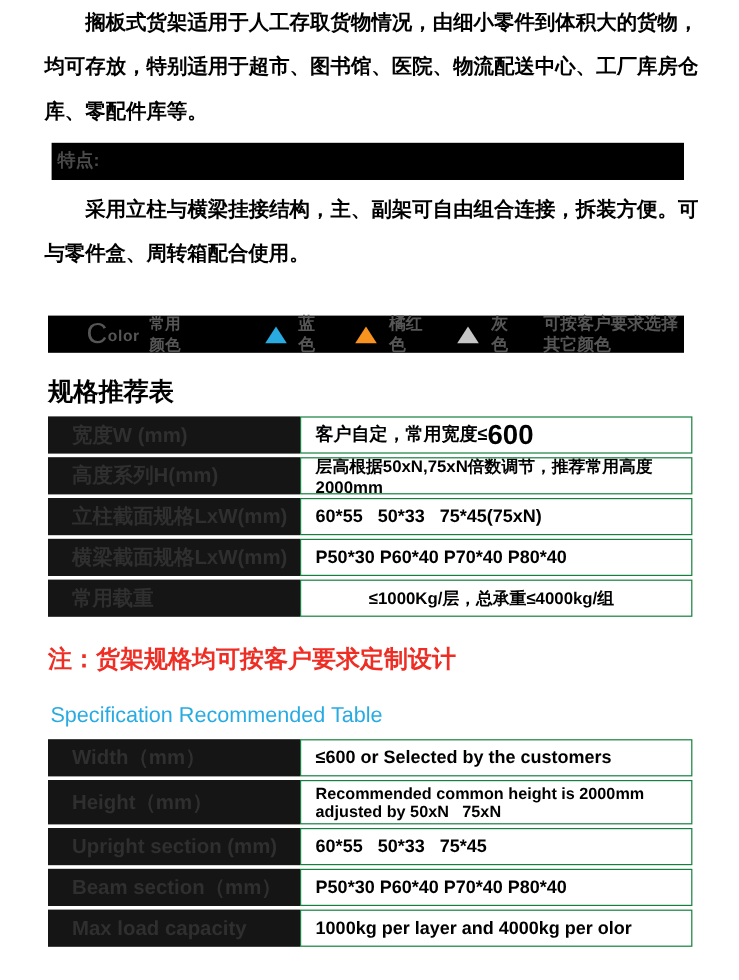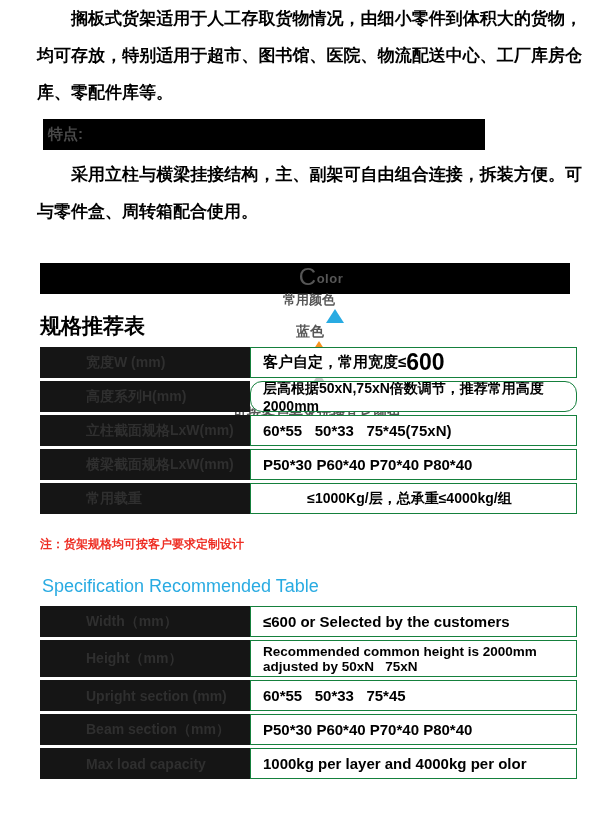--- a/index.html
+++ b/index.html
@@ -20,39 +20,38 @@
     font-weight:bold;
     text-indent:2em;
     text-align:justify;
     color:#000;
   }
   .para.first { }
   .para.second { margin-top:6px; }
   
   .feature-bar {
     margin:8px 0 0 43px;
-    width:442px; height:31px;
+    width:527px; height:31px;
     background:#000000;
     color:#4a4a4a;
     font-size:15px;
     font-weight:bold;
     line-height:29px;
     padding-left:5px;
   }
   
   .color-bar {
     margin:33px 0 0 40px;
     width:530px; height:31px;
     background:#000000;
     display:flex;
     align-items:center;
     color:#565656;
     font-size:13px;
     font-weight:bold;
-    flex-direction:column;
   }
   .color-word { margin-left:32px; font-size:13px; letter-spacing:0.5px; }
   .color-word .big-c { font-size:24px; font-weight:normal; vertical-align:-2px; }
   .color-cn { margin-left:8px; }
   .tri {
     width:0; height:0;
     border-left:9px solid transparent;
     border-right:9px solid transparent;
     border-bottom:14px solid #ccc;
     margin-left:28px;
@@ -76,54 +75,54 @@
     color:#29abe2;
   }
   
   .spec-table { margin-left:40px; width:537px; }
   .trow { display:flex; margin-bottom:3px; height:31px; }
   .trow.tall { height:37px; }
   .tlabel {
     width:210px;
     background:#151515;
     color:#2f2f2f;
-    font-size:14px;
+    font-size:17px;
     font-weight:bold;
     display:flex;
     align-items:center;
-    padding-left:46px;
+    padding-left:20px;
     flex-shrink:0;
   }
   .tvalue {
     flex:1;
     background:#ffffff;
     border:1px solid #15803d;
     font-size:15px;
     font-weight:bold;
     color:#000;
     display:flex;
     align-items:center;
     padding:0 8px 0 12px;
     white-space:pre-wrap;
     overflow:hidden;
   }
   .tvalue.center { justify-content:center; font-size:14px; padding-left:0; }
-  .tvalue.fit { font-size:14px;border-radius:12px; }
+  .tvalue.fit { font-size:14px; }
   .tvalue .big-num { font-size:23px; line-height:1; }
   .tvalue.twolines {
     flex-direction:column;
     align-items:flex-start;
     justify-content:center;
     font-size:13.5px;
     line-height:15px;
   }
   
   .note-red {
     margin:22px 0 0 40px;
-    font-size:12px;
+    font-size:20px;
     font-weight:bold;
     color:#ee2e24;
   }
 </style>
 </head>
 <body>
 
 <div class="page">
 
   <p class="para first">搁板式货架适用于人工存取货物情况，由细小零件到体积大的货物，均可存放，特别适用于超市、图书馆、医院、物流配送中心、工厂库房仓库、零配件库等。</p>

